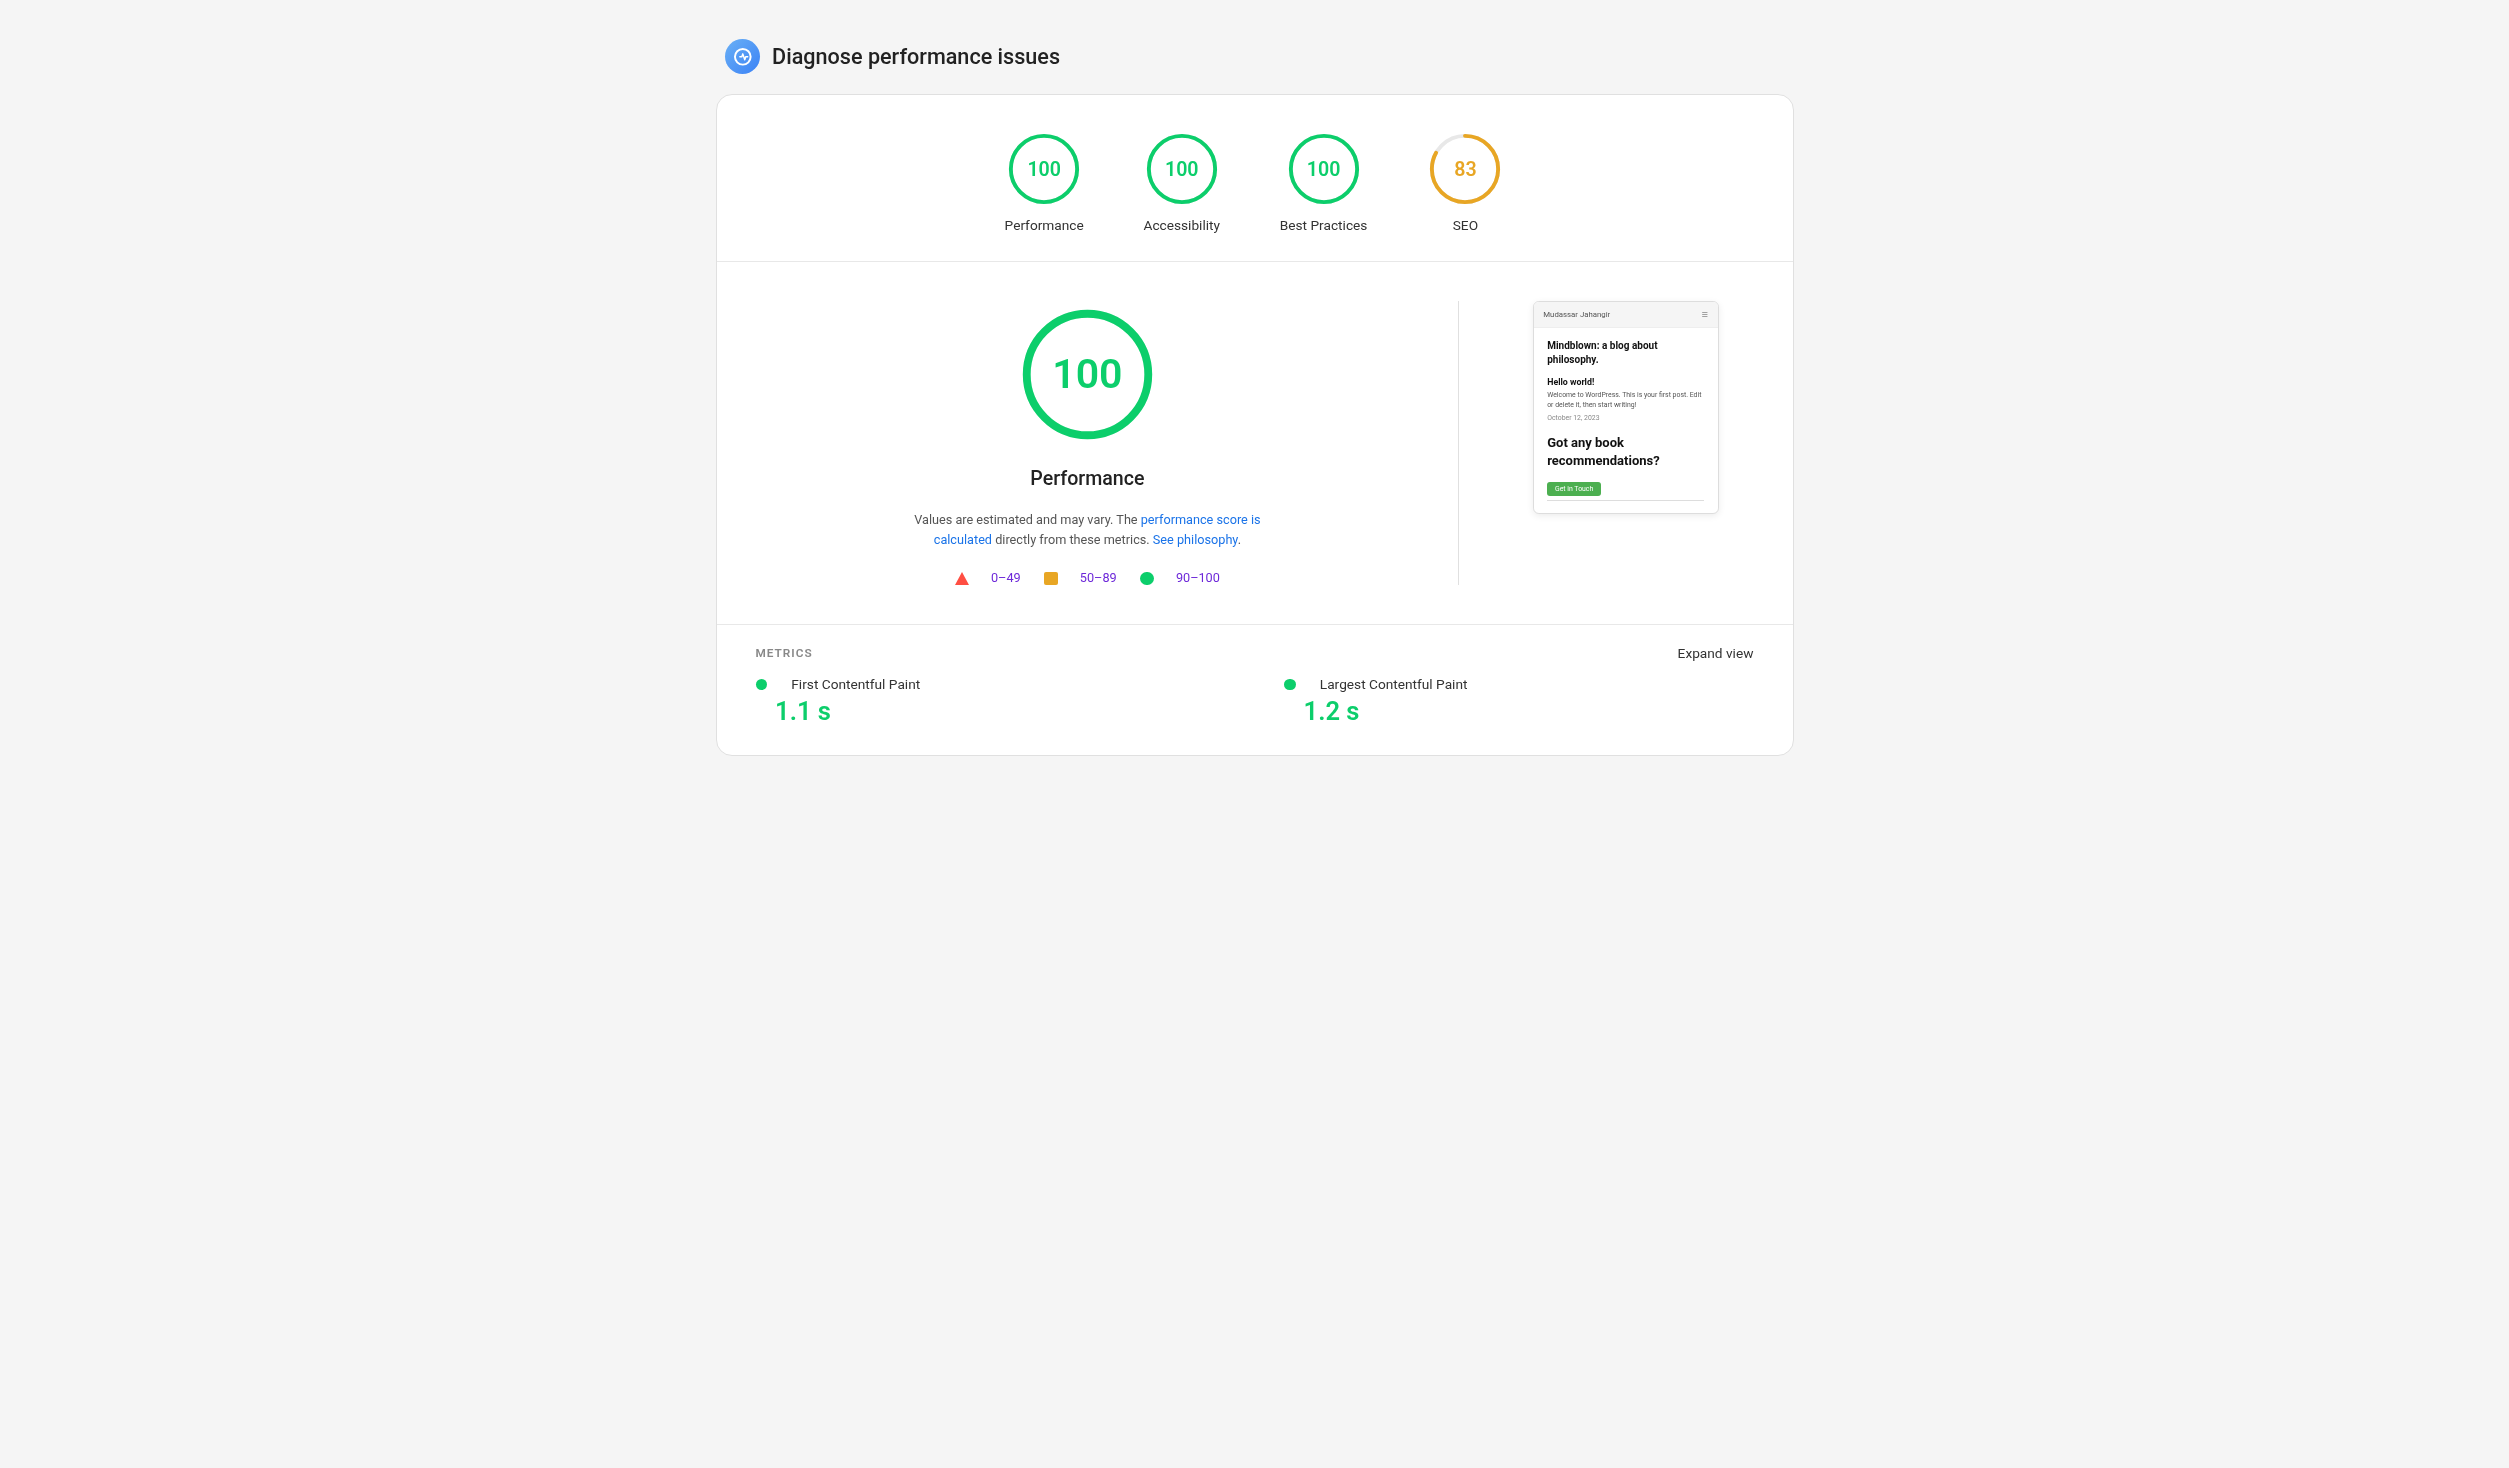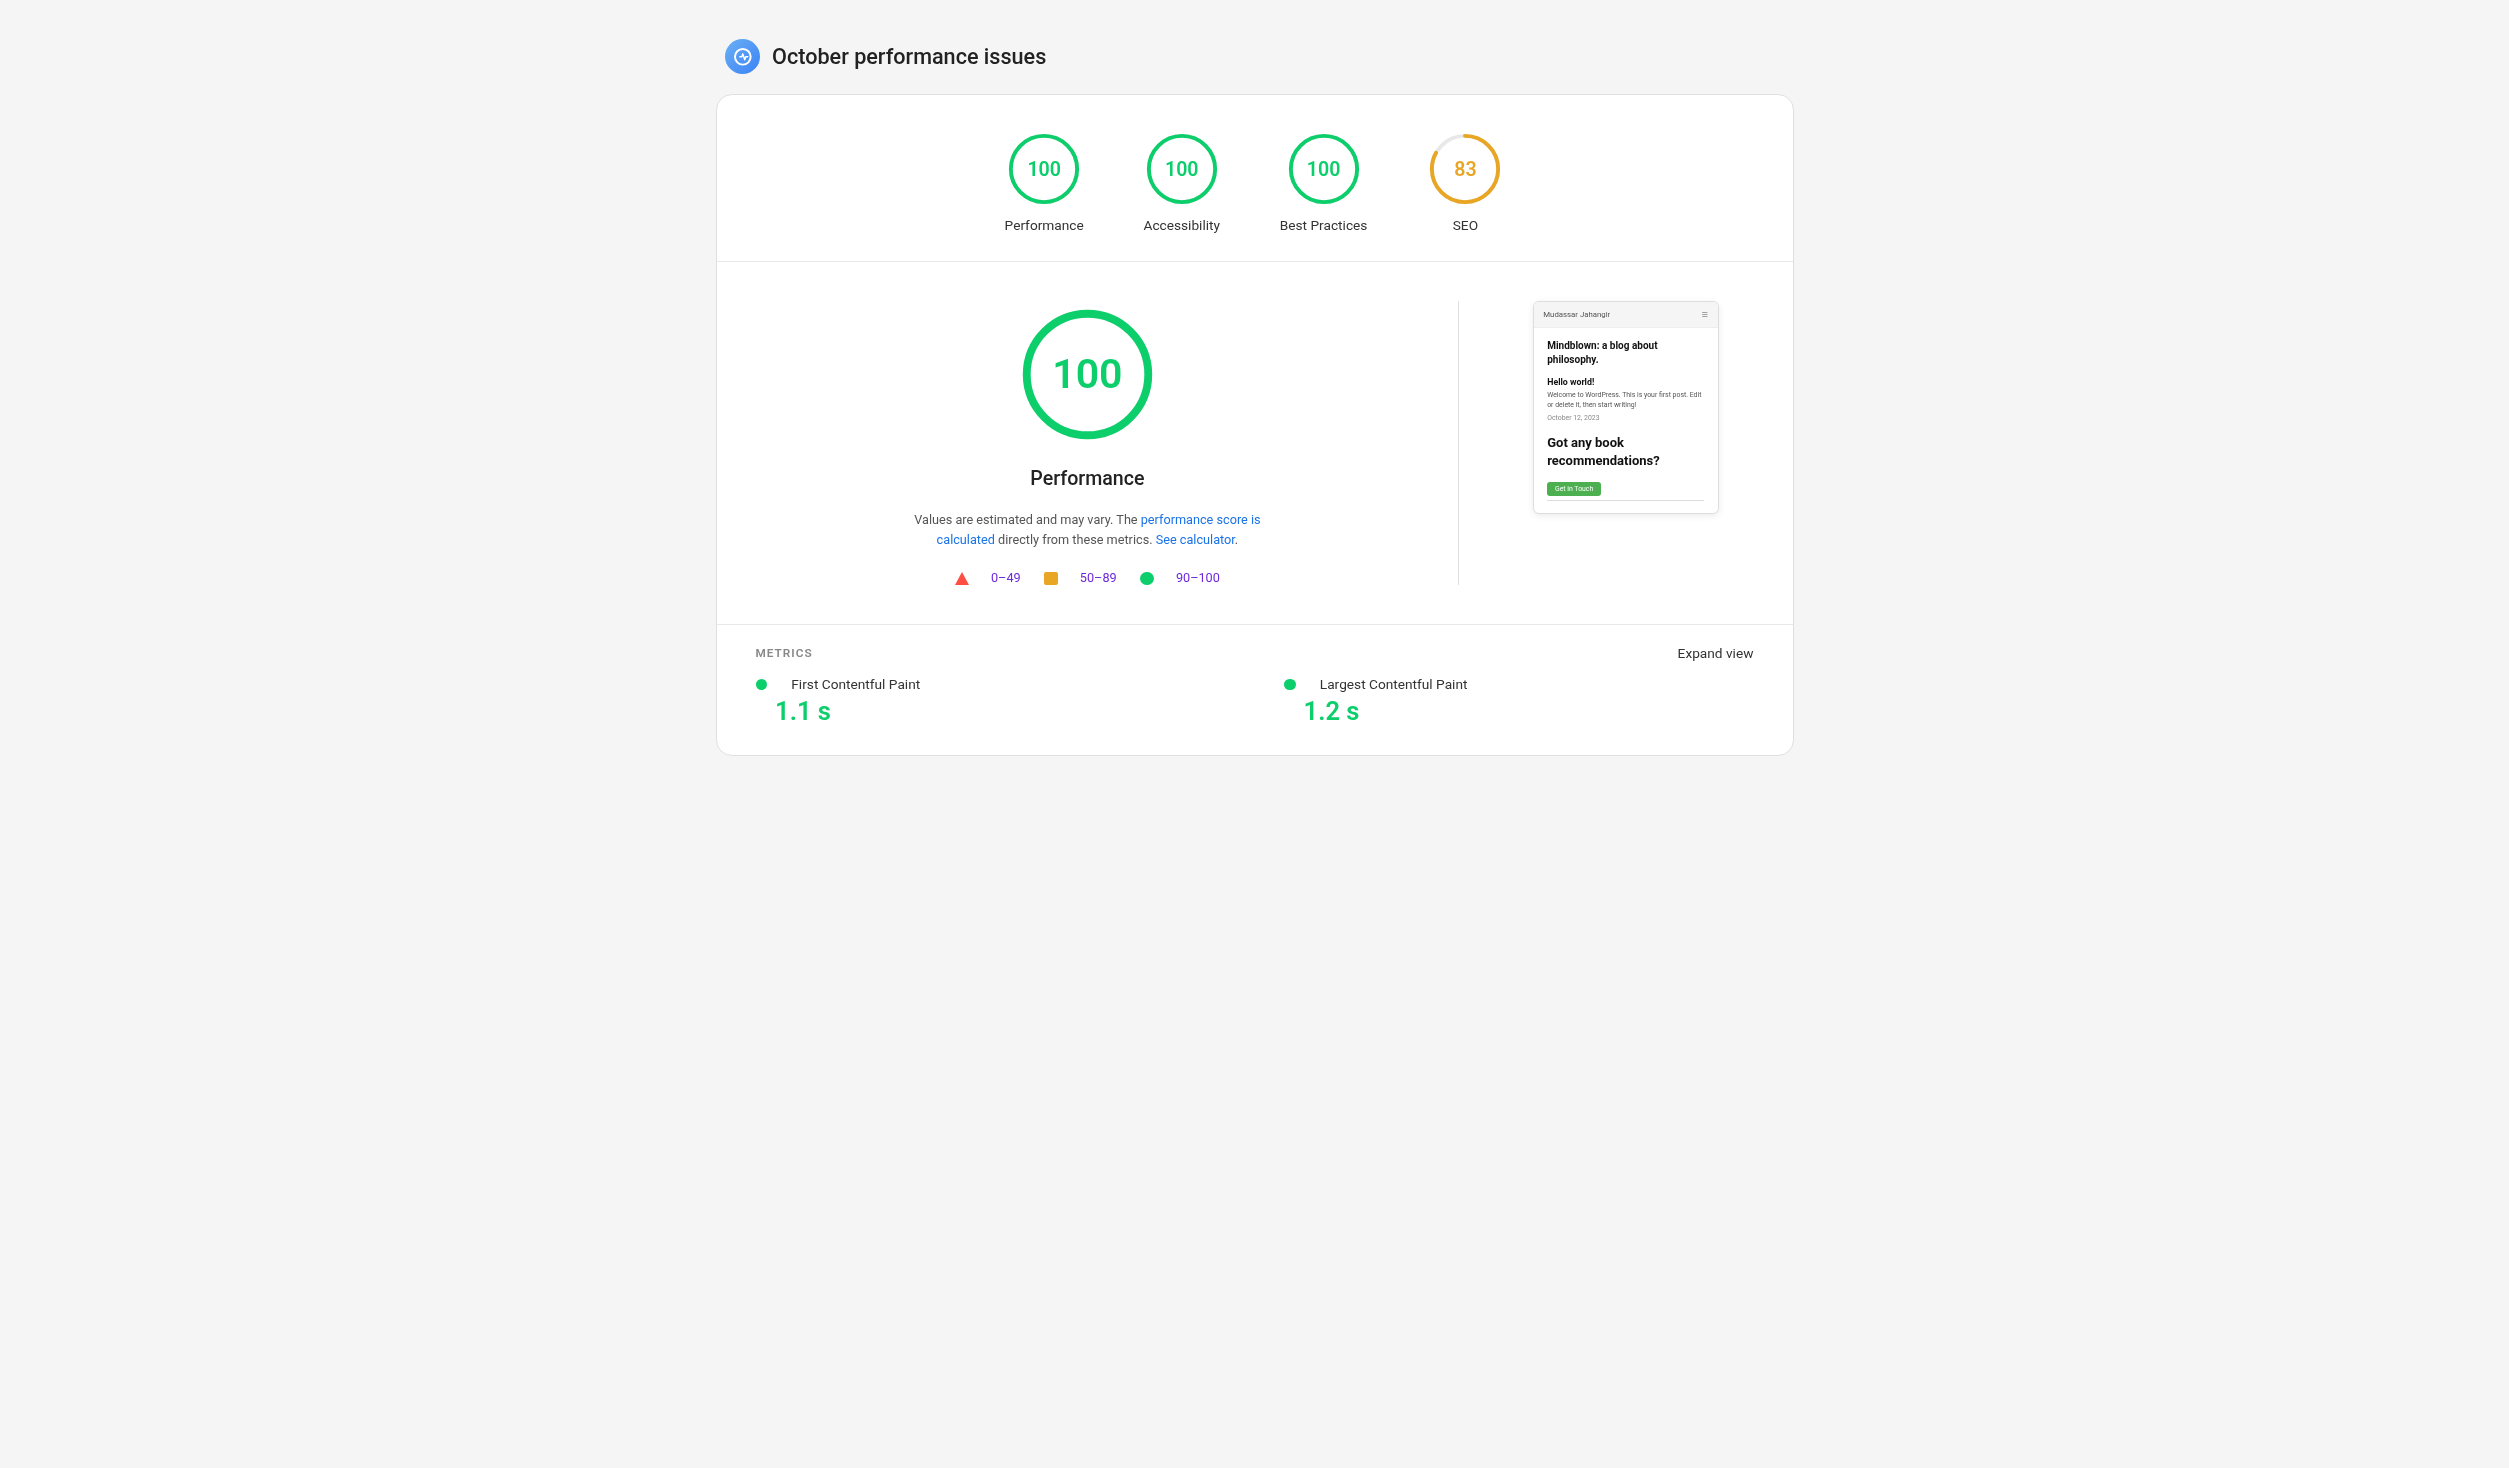--- a/index.html
+++ b/index.html
@@ -339,21 +339,21 @@
 
 <div class="page-container">
 
   <div class="page-header">
     <div class="page-icon">
       <svg viewBox="0 0 20 20" fill="white">
         <circle cx="10" cy="10" r="8" fill="none" stroke="white" stroke-width="2"></circle>
         <path d="M7 10h2l1-3 2 6 1-3h2" stroke="white" stroke-width="1.5" fill="none" stroke-linecap="round" stroke-linejoin="round"></path>
       </svg>
     </div>
-    <h1 class="page-title">October performance issues</h1>
+    <h1 class="page-title">Diagnose performance issues</h1>
   </div>
 
   <div class="main-card">
 
     <div class="scores-row">
 
       <div class="score-item">
         <div class="score-circle">
           <svg viewBox="0 0 80 80">
             <circle class="circle-bg" cx="40" cy="40" r="34"></circle>
@@ -407,21 +407,21 @@
           <svg viewBox="0 0 150 150">
             <circle class="circle-bg" cx="75" cy="75" r="62"></circle>
             <circle class="circle-fg" cx="75" cy="75" r="62" stroke-dasharray="389.6 389.6" stroke-dashoffset="0"></circle>
           </svg>
           <span class="big-score-inner">100</span>
         </div>
 
         <div class="detail-title">Performance</div>
 
         <div class="detail-desc">
-          <span>Values are estimated and may vary. The </span><a href="#">performance score is calculated</a><span> directly from these metrics. </span><a href="#">See calculator</a><span>.</span>
+          <span>Values are estimated and may vary. The </span><a href="#">performance score is calculated</a><span> directly from these metrics. </span><a href="#">See philosophy</a><span>.</span>
         </div>
 
         <div class="legend">
           <div class="legend-item">
             <div class="legend-red"></div>
             <span>0–49</span>
           </div>
           <div class="legend-item">
             <div class="legend-orange"></div>
             <span>50–89</span>

